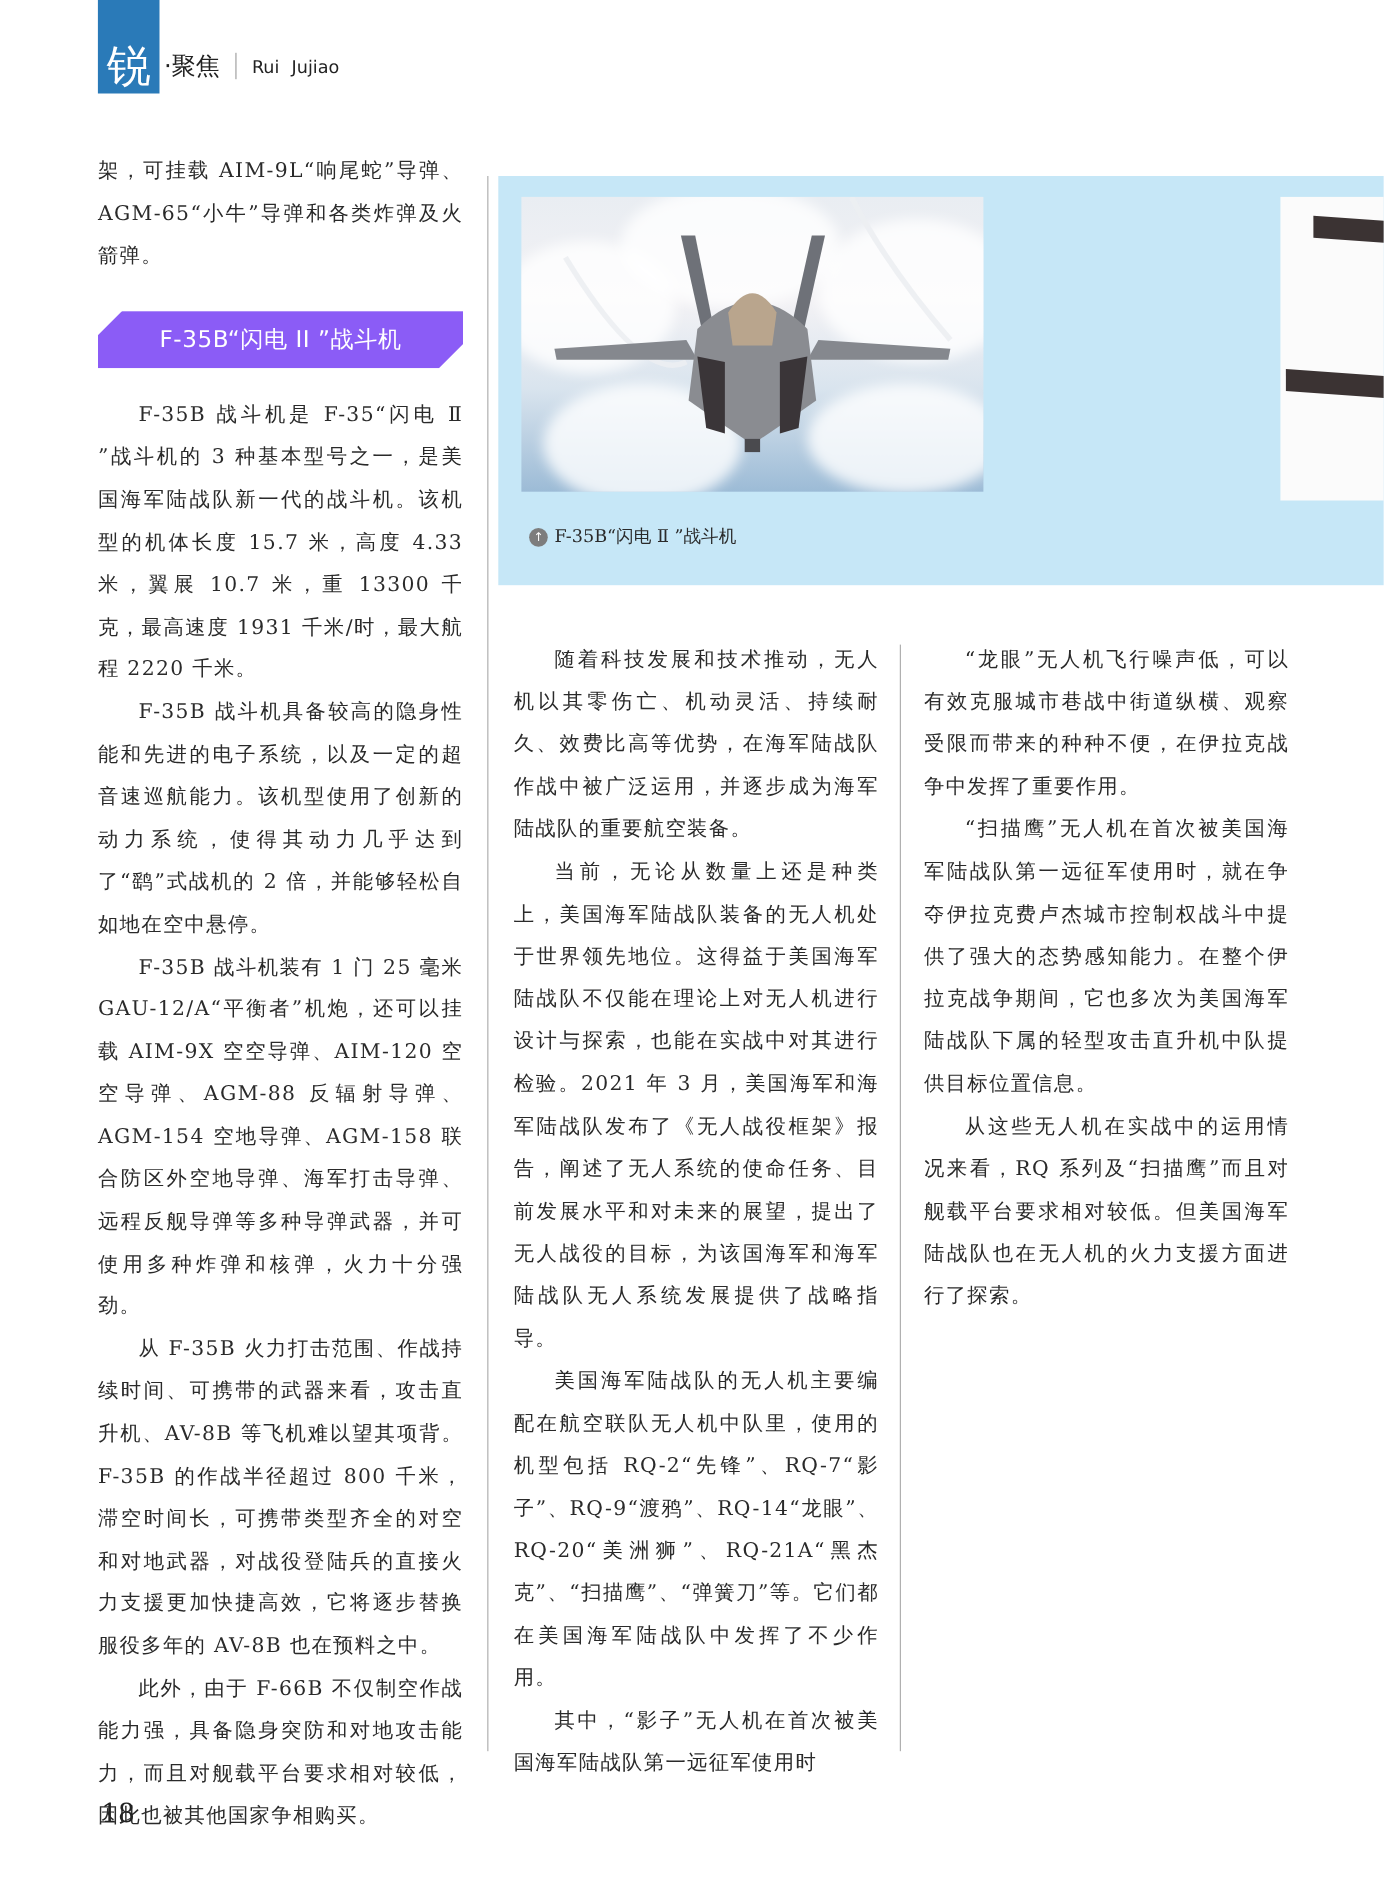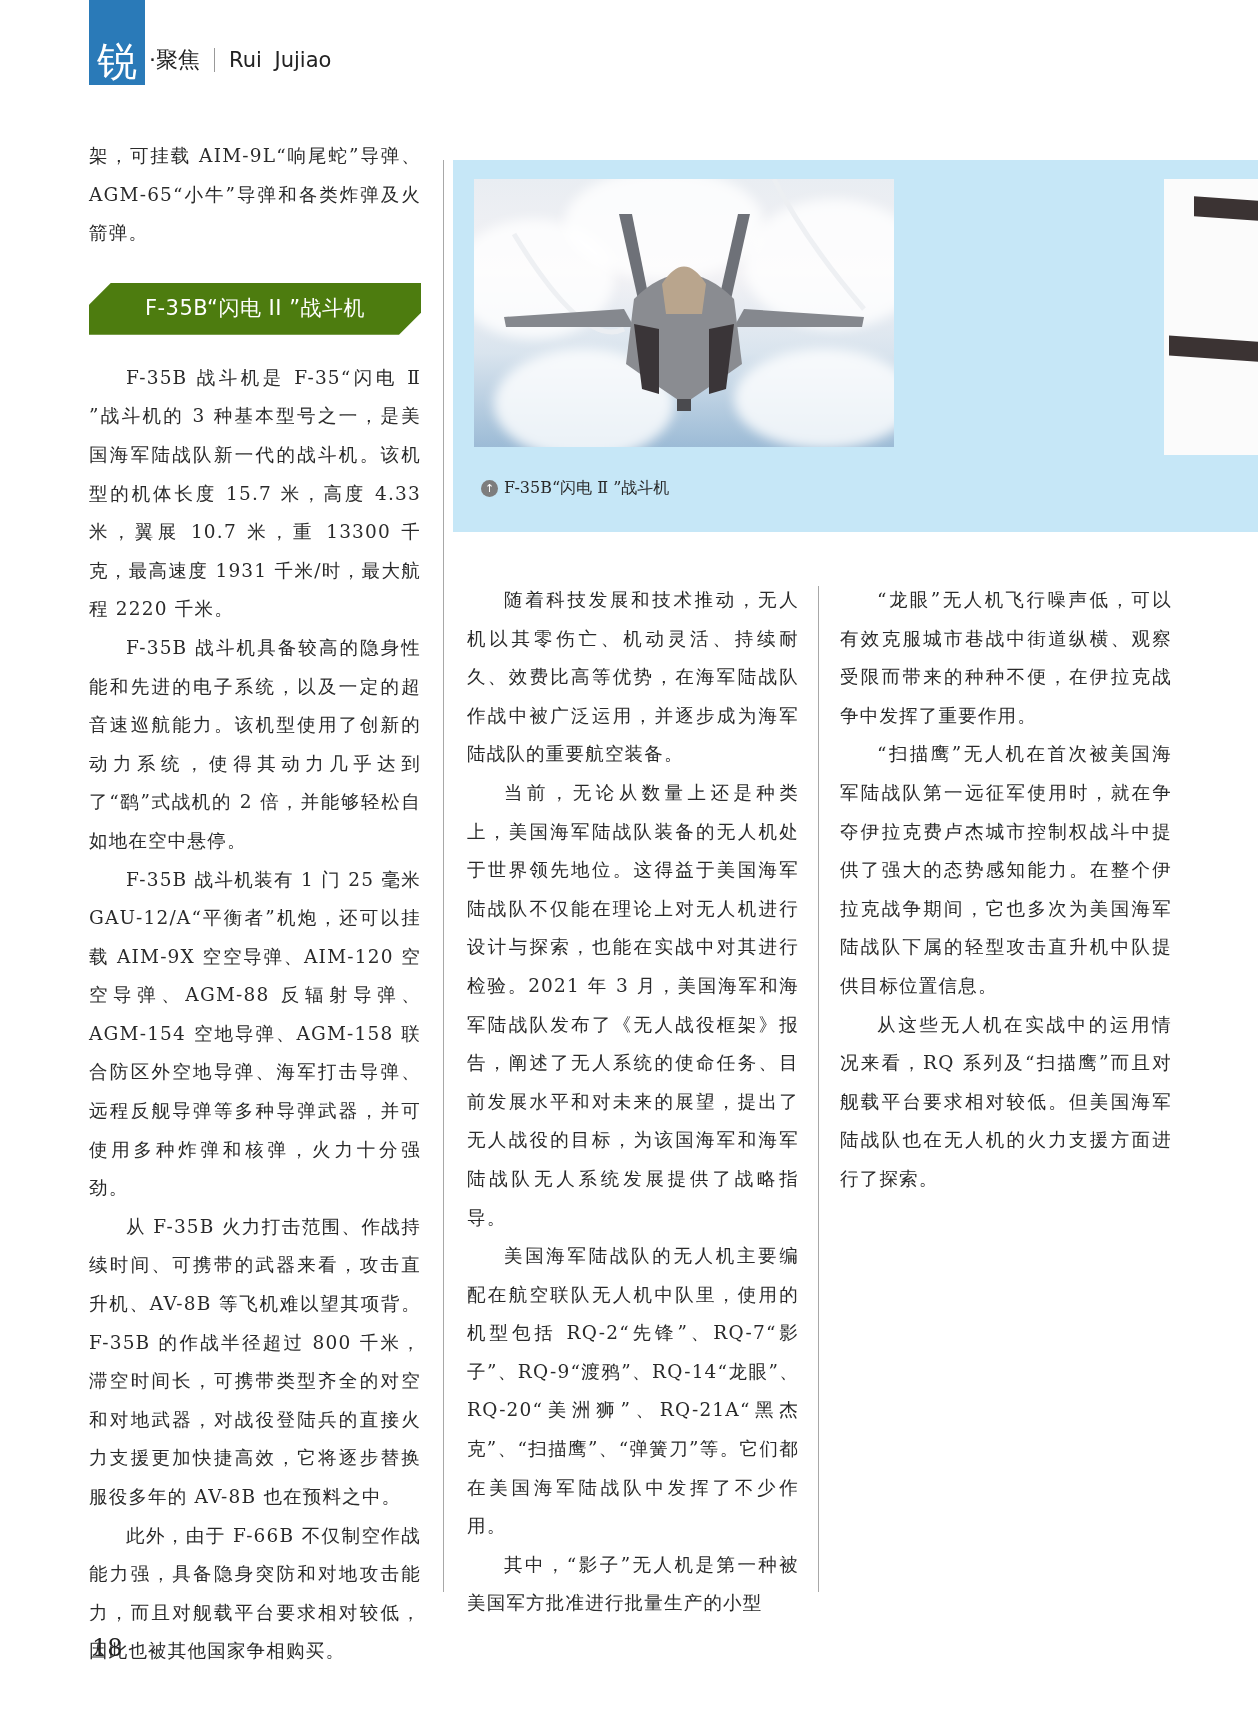--- a/index.html
+++ b/index.html
@@ -5,34 +5,34 @@
     * { box-sizing: border-box; margin: 0; padding: 0; }
     html, body { width: 1258px; height: 1719px; background: #ffffff; overflow: hidden; }
     body { position: relative; font-family: "DejaVu Serif", "Liberation Serif", serif; color: #2a2a2a; }
 
     
     .header { position: absolute; left: 89px; top: 0; height: 85px; display: flex; align-items: flex-end; }
     .logo-box { width: 56px; height: 85px; background: #2a7ab8; color: #fff; display: flex; align-items: flex-end; justify-content: center; padding-bottom: 4px; font-family: "DejaVu Sans", sans-serif; font-size: 40px; line-height: 1; }
     .header-text { display: flex; align-items: center; margin-left: 4px; margin-bottom: 10px; font-family: "DejaVu Sans", sans-serif; color: #222; }
     .header-cn { font-size: 22px; }
     .header-sep { width: 1px; height: 24px; background: #999; margin: 0 14px 0 14px; }
-    .header-en { font-size: 21px; word-spacing: 6px; }
+    .header-en { font-size: 16px; word-spacing: 6px; }
 
     
     .col { position: absolute; font-size: 18.5px; line-height: 38.6px; letter-spacing: 1.2px; text-align: justify; }
     .col p { text-indent: 2em; }
     .col p.cont { text-indent: 0; }
     .col-left { left: 89px; width: 332px; }
     .col-mid { left: 467px; width: 332px; top: 581px; }
     .col-right { left: 840px; width: 332px; top: 581px; }
 
     .divider { position: absolute; width: 1px; background: #a8a8a8; }
 
     
-    .banner { position: relative; width: 332px; height: 52px; margin: 30px 0 24px 0; background: #4d7c0f;
+    .banner { position: relative; width: 332px; height: 52px; margin: 30px 0 24px 0; background: #8b5cf6;
       clip-path: polygon(22px 0, 100% 0, 100% calc(100% - 22px), calc(100% - 22px) 100%, 0 100%, 0 22px);
       display: flex; align-items: center; justify-content: center; }
     .banner span { color: #fff; font-family: "DejaVu Sans", sans-serif; font-size: 21px; letter-spacing: 0.5px; }
 
     
     .figure { position: absolute; left: 453px; top: 160px; width: 805px; height: 372px; background: #c6e7f7; }
     .photo-main { position: absolute; left: 21px; top: 19px; width: 420px; height: 268px; overflow: hidden;
       background: linear-gradient(180deg, #e9edf2 0%, #f3f2f5 35%, #d9e4ee 65%, #9cbbd6 100%); }
     .cloud { position: absolute; border-radius: 50%; background: rgba(255,255,255,0.8); filter: blur(6px); }
     .photo-side { position: absolute; left: 711px; top: 19px; width: 94px; height: 276px; background: #fbfbfb; overflow: hidden; }
@@ -99,21 +99,21 @@
   <div class="caption">
     <span class="caption-icon">↑</span>
     <span>F-35B“闪电 Ⅱ ”战斗机</span>
   </div>
 </div>
 
 <div class="col col-mid">
   <p>随着科技发展和技术推动，无人机以其零伤亡、机动灵活、持续耐久、效费比高等优势，在海军陆战队作战中被广泛运用，并逐步成为海军陆战队的重要航空装备。</p>
   <p>当前，无论从数量上还是种类上，美国海军陆战队装备的无人机处于世界领先地位。这得益于美国海军陆战队不仅能在理论上对无人机进行设计与探索，也能在实战中对其进行检验。2021 年 3 月，美国海军和海军陆战队发布了《无人战役框架》报告，阐述了无人系统的使命任务、目前发展水平和对未来的展望，提出了无人战役的目标，为该国海军和海军陆战队无人系统发展提供了战略指导。</p>
   <p>美国海军陆战队的无人机主要编配在航空联队无人机中队里，使用的机型包括 RQ-2“先锋”、RQ-7“影子”、RQ-9“渡鸦”、RQ-14“龙眼”、RQ-20“美洲狮”、RQ-21A“黑杰克”、“扫描鹰”、“弹簧刀”等。它们都在美国海军陆战队中发挥了不少作用。</p>
-  <p>其中，“影子”无人机是第一种被美国军方批准进行批量生产的小型</p>
+  <p>其中，“影子”无人机在首次被美国海军陆战队第一远征军使用时</p>
 </div>
 
 <div class="col col-right">
   <p>“龙眼”无人机飞行噪声低，可以有效克服城市巷战中街道纵横、观察受限而带来的种种不便，在伊拉克战争中发挥了重要作用。</p>
   <p>“扫描鹰”无人机在首次被美国海军陆战队第一远征军使用时，就在争夺伊拉克费卢杰城市控制权战斗中提供了强大的态势感知能力。在整个伊拉克战争期间，它也多次为美国海军陆战队下属的轻型攻击直升机中队提供目标位置信息。</p>
   <p>从这些无人机在实战中的运用情况来看，RQ 系列及“扫描鹰”而且对舰载平台要求相对较低。但美国海军陆战队也在无人机的火力支援方面进行了探索。</p>
 </div>
 
 <div class="page-num">18</div>
 

